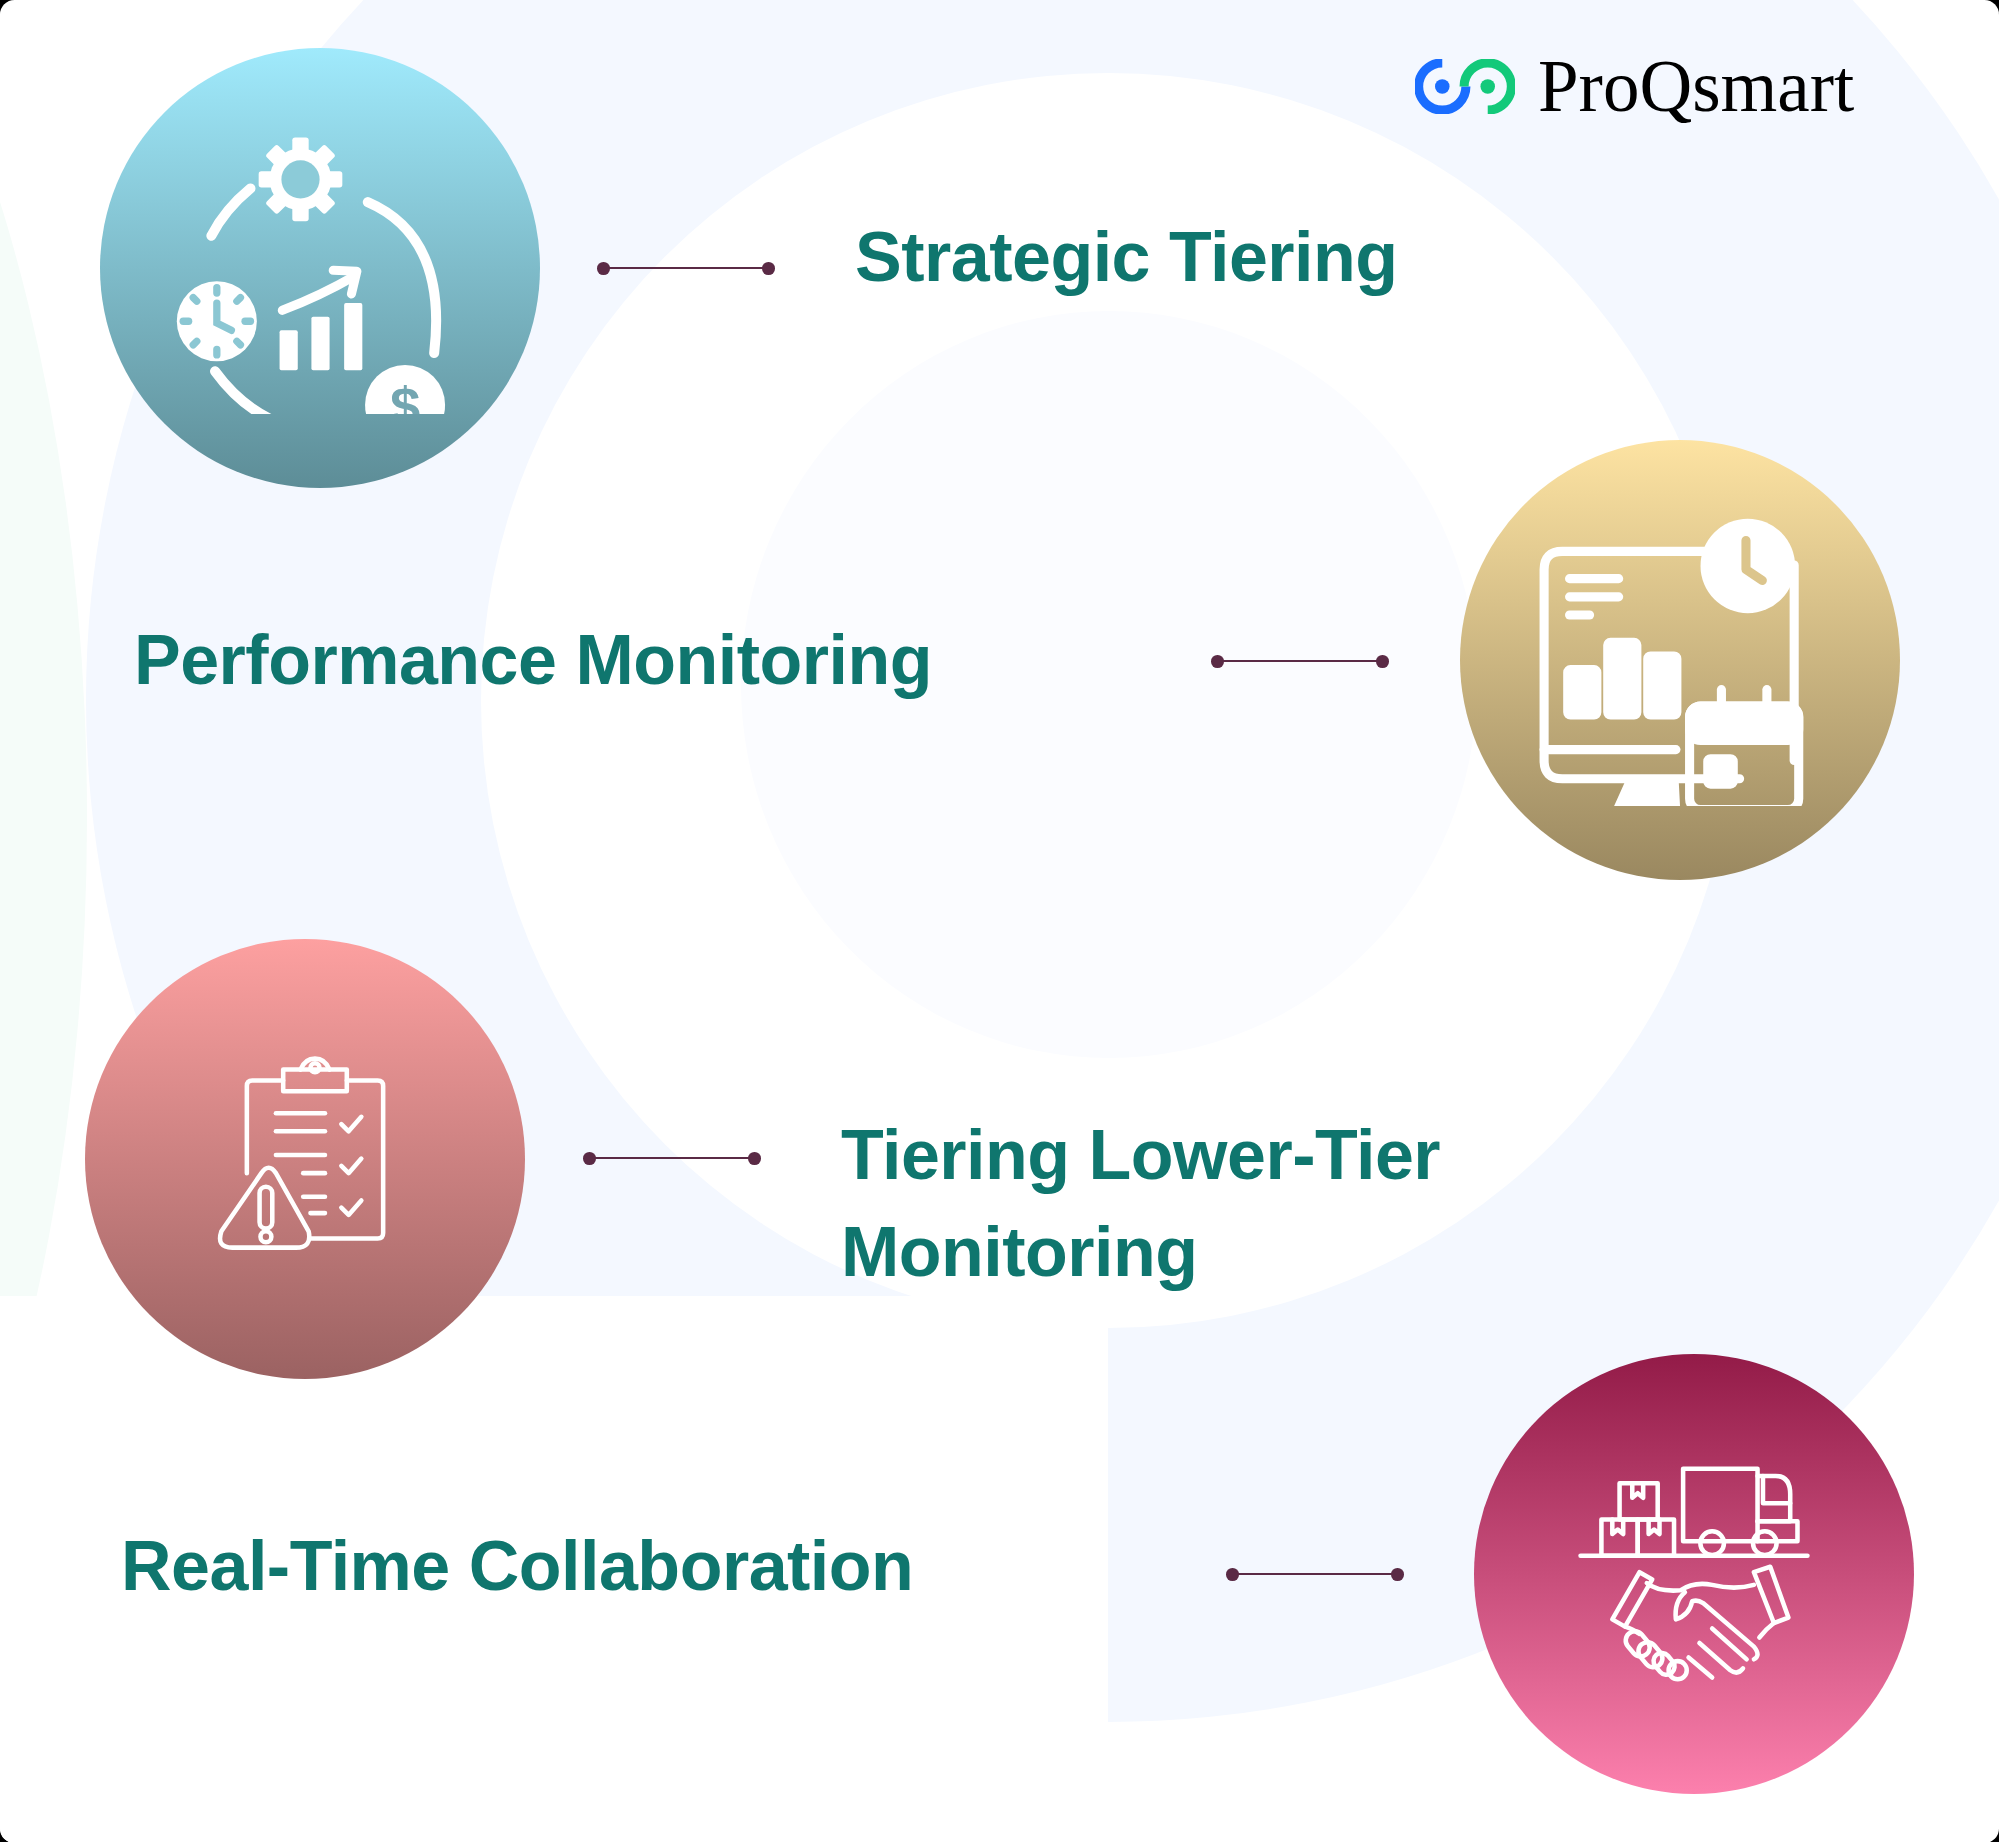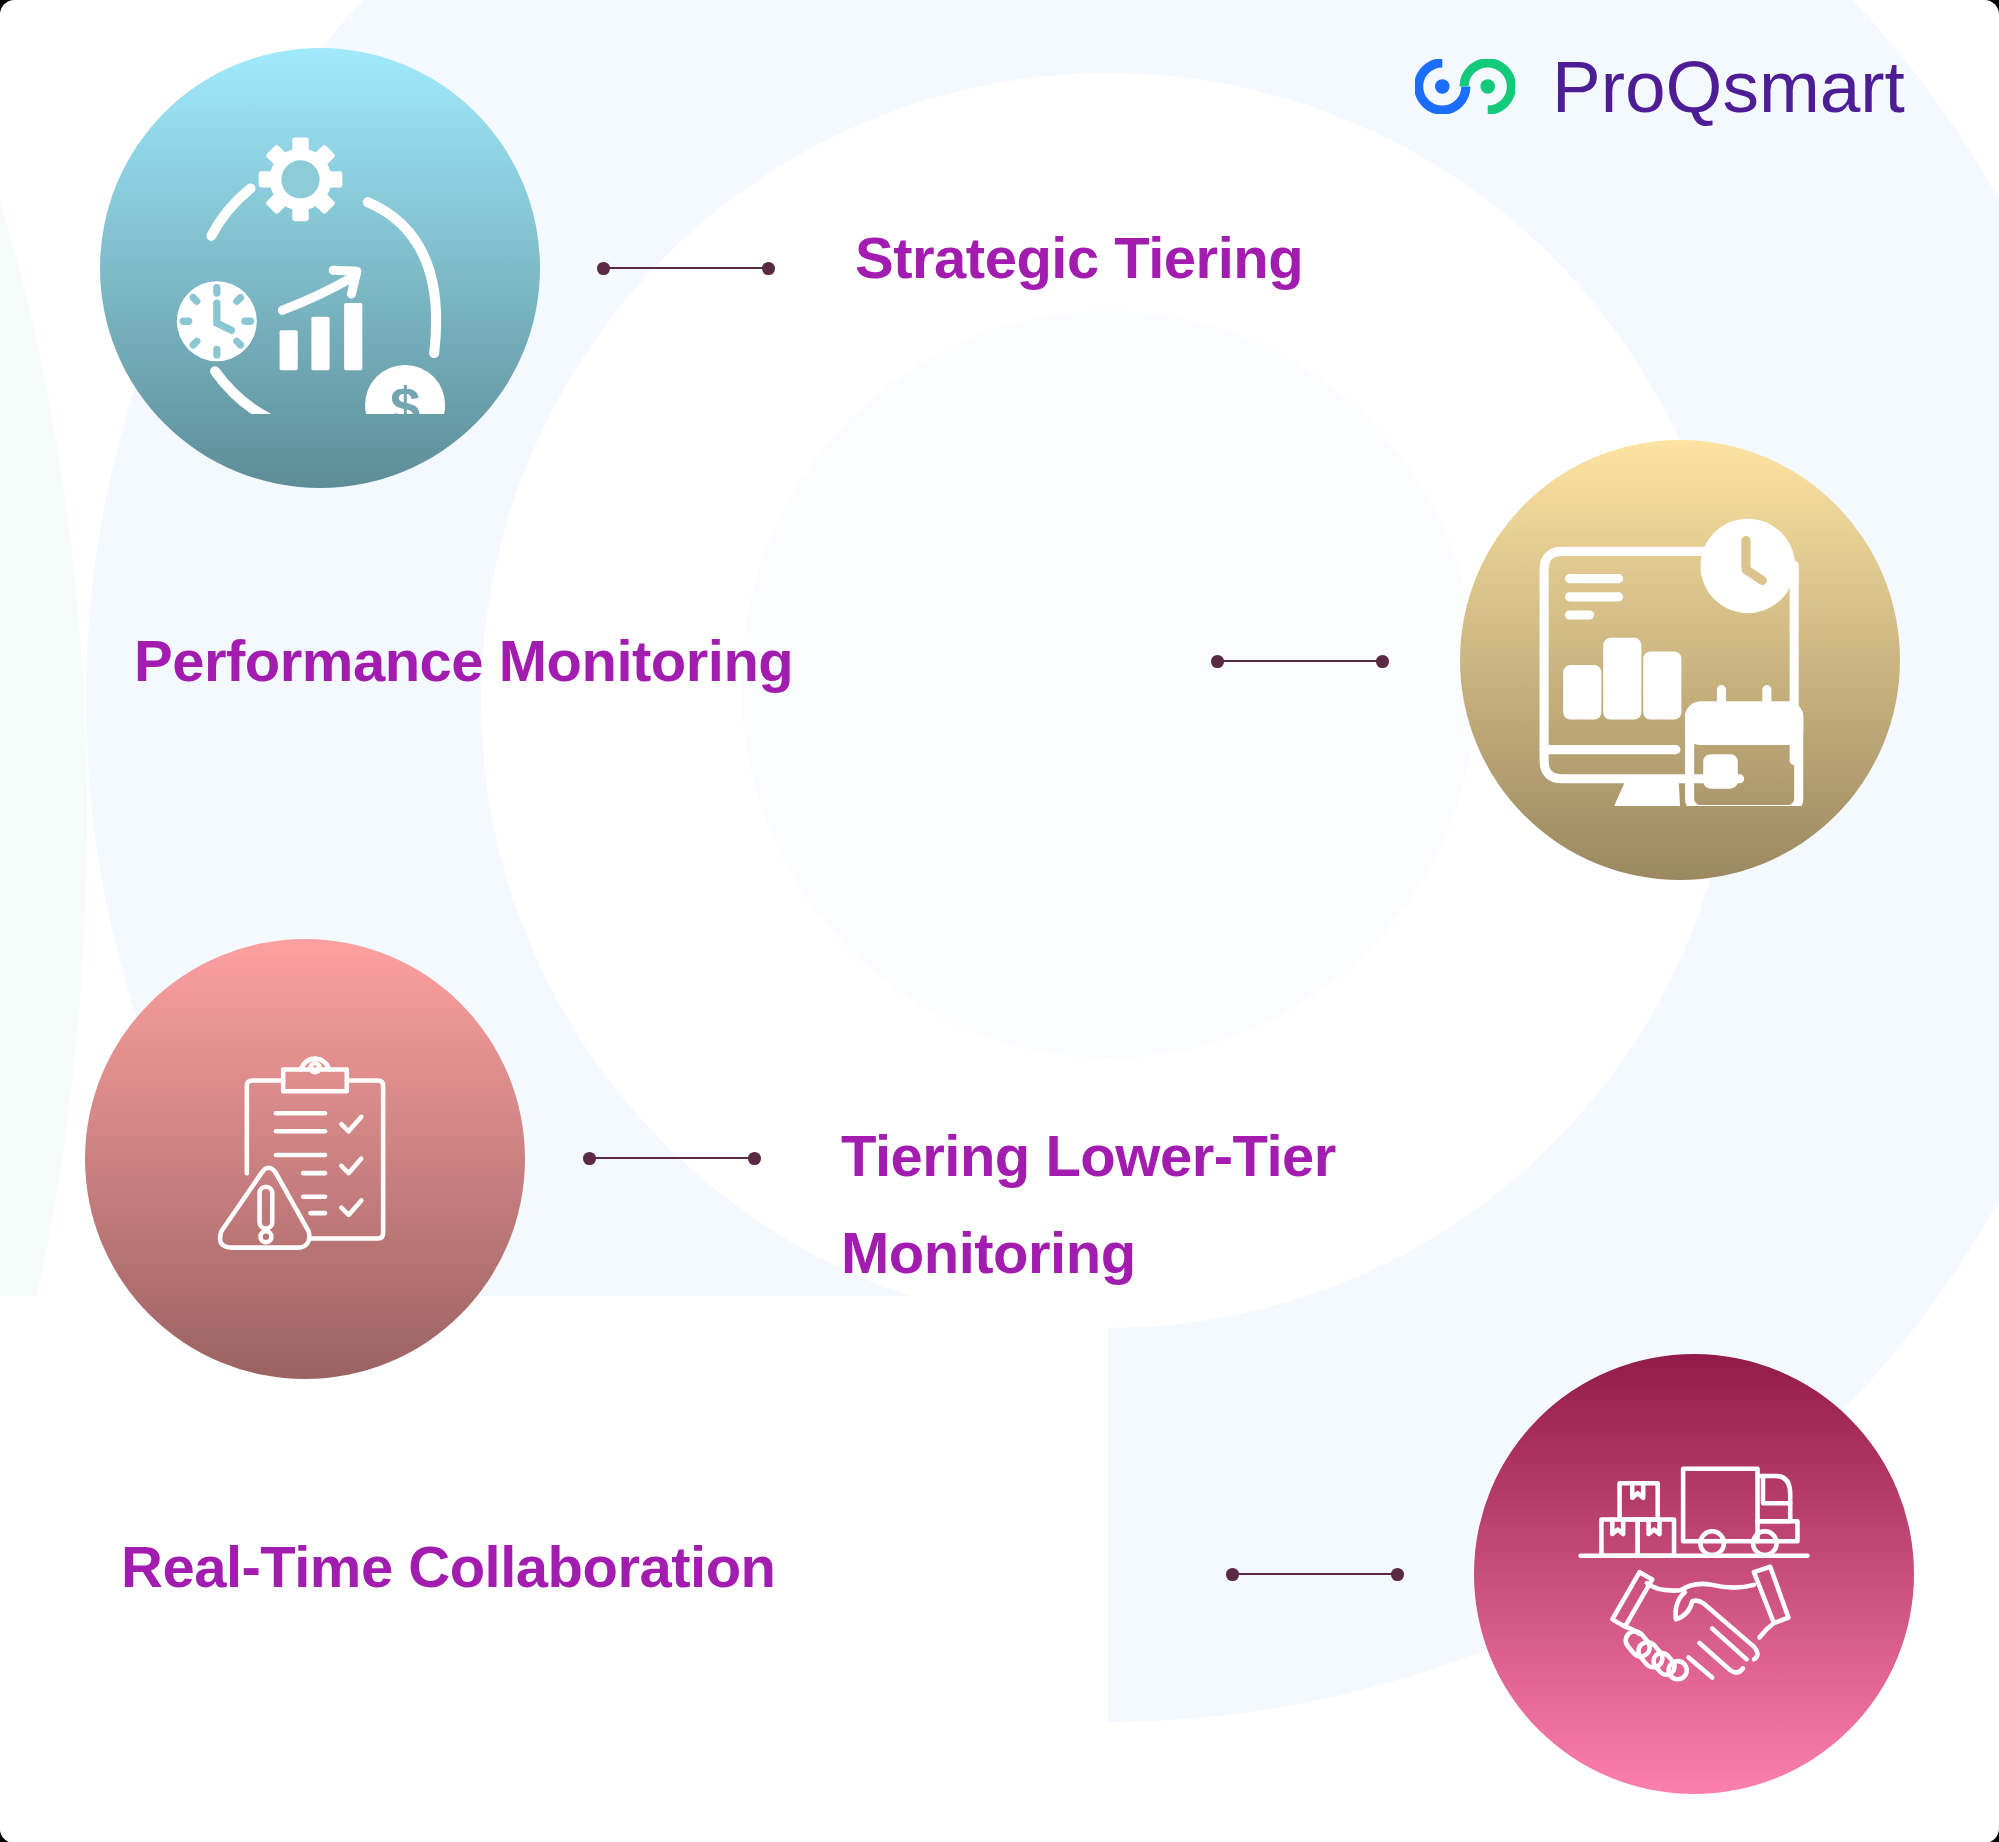--- a/index.html
+++ b/index.html
@@ -26,26 +26,26 @@
   .c4 { left:1474px; top:1354px; background:linear-gradient(180deg,#931b48 0%,#fc80ad 100%); }
   .circle svg { display:block; }
 
   .connector { position:absolute; height:12.7px; }
   .connector .line { position:absolute; left:5.5px; right:5.5px; top:4.5px; height:2.7px; background:#5a2a45; }
   .connector .dot { position:absolute; top:0; width:12.7px; height:12.7px; border-radius:50%; background:#5a2a45; }
   .connector .dot.l { left:0; }
   .connector .dot.r { right:0; }
 
   .label {
-    position:absolute; margin:0; color:#a21caf; font-weight:700;
-    font-size:58px; line-height:97px; letter-spacing:-0.5px; white-space:nowrap;
+    position:absolute; margin:0; color:#0f766e; font-weight:700;
+    font-size:70px; line-height:97px; letter-spacing:-0.5px; white-space:nowrap;
   }
 
   .logo { position:absolute; left:1415px; top:53px; display:flex; align-items:center; height:67px; }
-  .logo-text { font-size:73px; font-weight:400; color:#4c1d95; margin-left:37px; letter-spacing:0px; line-height:67px; }
+  .logo-text { font-size:73px; font-weight:400; color:#000000; margin-left:23px; letter-spacing:0px; line-height:67px;font-family:Liberation Serif, serif; }
 </style>
 </head>
 <body>
 
 <div class="canvas">
 
   <div class="bg-green"></div>
   <div class="bg bg-outer"></div>
   <div class="bg-cut"></div>
   <div class="bg bg-white"></div>

